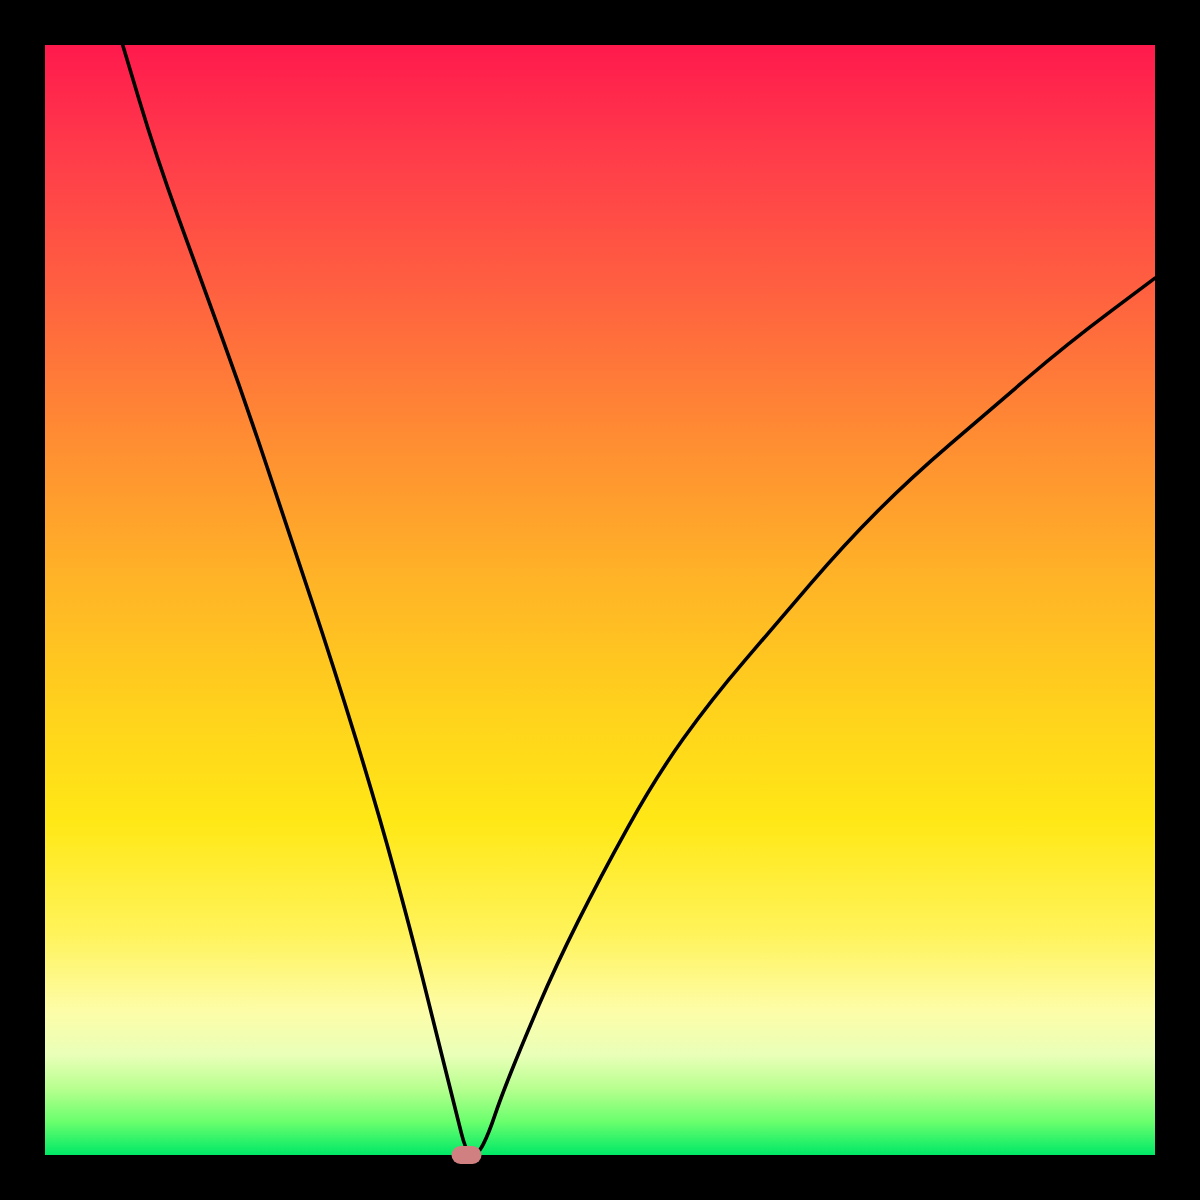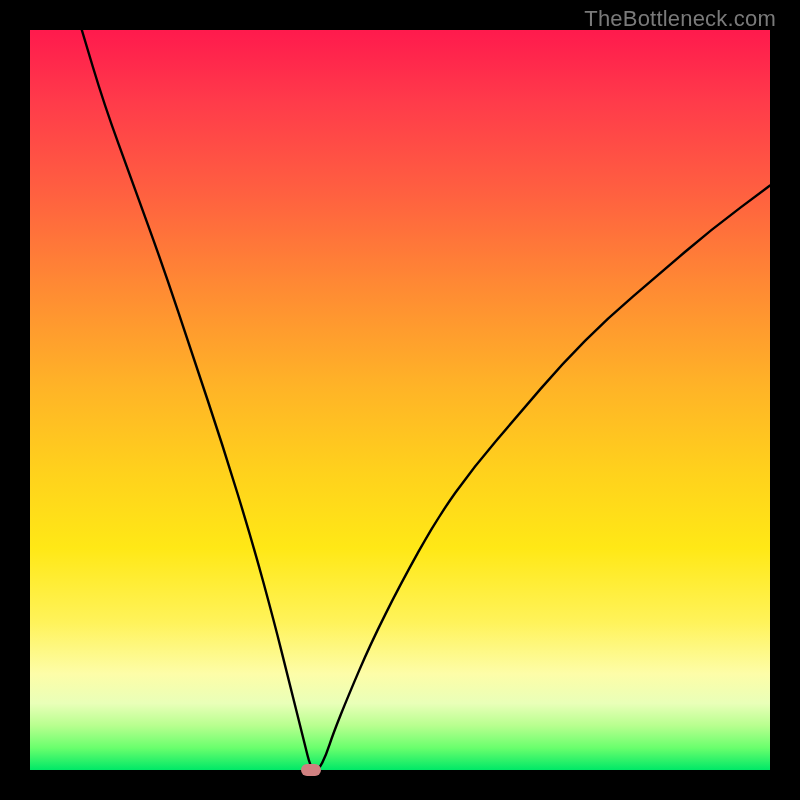--- a/index.html
+++ b/index.html
@@ -64,21 +64,20 @@
     height: 12px;
     border-radius: 6px;
     background: #d08080;
     transform: translate(-50%, -50%);
   }
 </style>
 </head>
 <body>
 
 <div class="frame">
-  <div class="watermark">TheBottleneck.com</div>
 
   <div class="plot">
 
     <svg class="curve" viewBox="0 0 740 740" preserveAspectRatio="none">
 
       <path id="curve-path" fill="none" stroke="#000" stroke-width="2.4" stroke-linecap="round" stroke-linejoin="round" d="M 51.8 0.0 Q 51.8 0.0 62.9 37.0 Q 74.0 74.0 88.8 114.7 Q 103.6 155.4 118.4 196.1 Q 133.2 236.8 148.0 281.2 Q 162.8 325.6 177.6 370.0 Q 192.4 414.4 207.2 462.5 Q 222.0 510.6 233.1 551.3 Q 244.2 592.0 251.6 621.6 Q 259.0 651.2 266.4 680.8 Q 273.8 710.4 277.5 725.2 Q 281.2 740.0 284.9 740.0 Q 288.6 740.0 292.3 732.6 Q 296.0 725.2 299.7 714.1 Q 303.4 703.0 310.8 684.5 Q 318.2 666.0 329.3 640.1 Q 340.4 614.2 355.2 584.6 Q 370.0 555.0 388.5 521.7 Q 407.0 488.4 425.5 462.5 Q 444.0 436.6 466.2 410.7 Q 488.4 384.8 510.6 358.9 Q 532.8 333.0 555.0 310.8 Q 577.2 288.6 603.1 266.4 Q 629.0 244.2 654.9 222.0 Q 680.8 199.8 710.4 177.6 T 740.0 155.4"></path>
     </svg>
 
     <div id="marker" class="marker" title="#d08080" style="left: 281.2px; top: 740px; background: rgb(208, 128, 128);"></div>
   </div>

